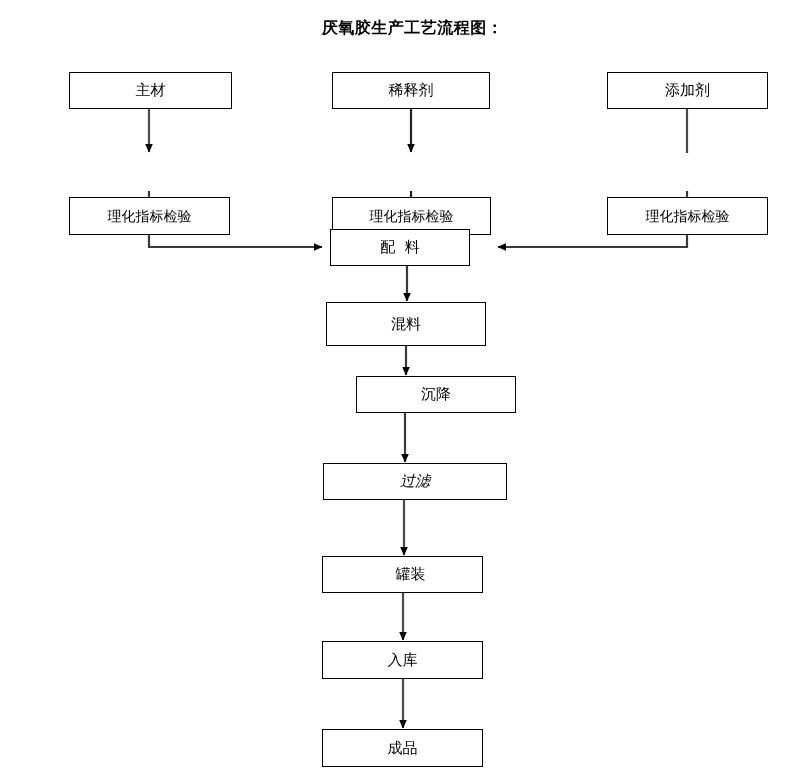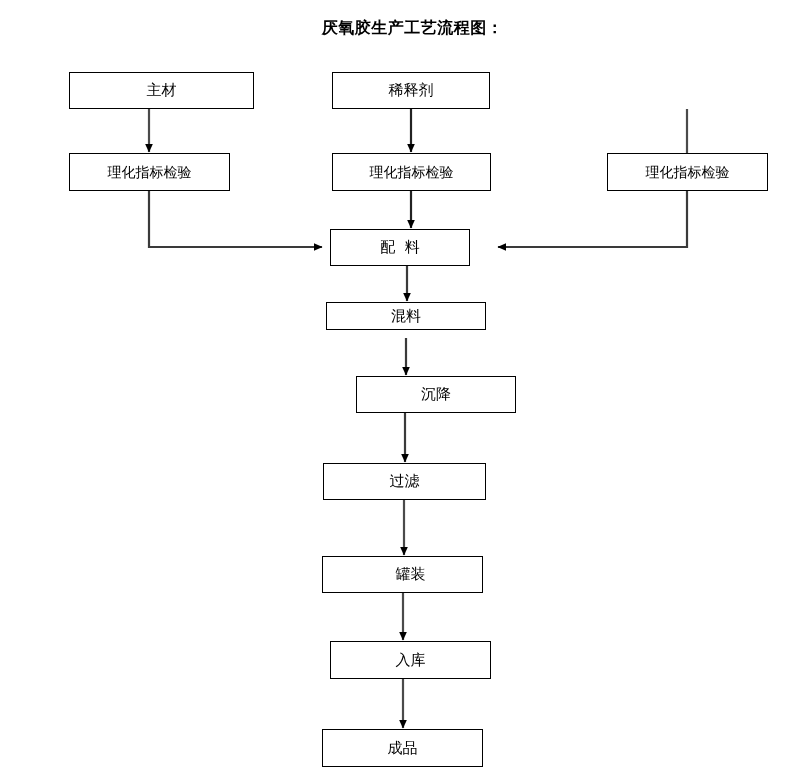--- a/index.html
+++ b/index.html
@@ -39,21 +39,21 @@
     border: 1px solid #000000;
     background: #ffffff;
     display: flex;
     align-items: center;
     justify-content: center;
     color: #000000;
     font-size: 15px;
     line-height: 1;
     white-space: pre;
   }
-  .node.small-text { font-size: 14px; }
+  .node.small-text { font-size: 14px; margin-top: 44px; }
   svg.edges {
     position: absolute;
     left: 0; top: 0;
     width: 809px;
     height: 779px;
     pointer-events: none;
   }
 </style>
 </head>
 <body>
@@ -90,38 +90,39 @@
 
     <line x1="397" y1="413" x2="397" y2="462" stroke="#3a3a3a" stroke-width="2.2" marker-end="url(#arrowhead)"></line>
 
     <line x1="396" y1="500" x2="396" y2="555" stroke="#4a4a4a" stroke-width="2.2" marker-end="url(#arrowhead)"></line>
 
     <line x1="395" y1="593" x2="395" y2="640" stroke="#4a4a4a" stroke-width="2.2" marker-end="url(#arrowhead)"></line>
 
     <line x1="395" y1="679" x2="395" y2="728" stroke="#4a4a4a" stroke-width="2.2" marker-end="url(#arrowhead)"></line>
   </svg>
 
-  <div class="node" style="left:61px;  top:72px;  width:185px; height:37px;">主材</div>
+  <div class="node" style="left:61px;  top:72px;  width:163px; height:37px;">主材</div>
 
   <div class="node" style="left:324px; top:72px;  width:158px; height:37px;">稀释剂</div>
 
+  <div class="node" style="left:599px; top:72px;  width:161px; height:37px;">添加剂</div>
 
   <div class="node small-text" style="left:61px;  top:153px; width:161px; height:38px;">理化指标检验</div>
 
   <div class="node small-text" style="left:324px; top:153px; width:159px; height:38px;">理化指标检验</div>
 
   <div class="node small-text" style="left:599px; top:153px; width:161px; height:38px;">理化指标检验</div>
 
   <div class="node" style="left:322px; top:229px; width:140px; height:37px;">配  料</div>
 
-  <div class="node" style="left:318px; top:302px; width:160px; height:28px;">混料</div>
+  <div class="node" style="left:318px; top:302px; width:160px; height:44px;">混料</div>
 
   <div class="node" style="left:318px; top:376px; width:160px; height:37px;margin-left:30px;">沉降</div>
 
-  <div class="node" style="left:315px; top:463px; width:163px; height:37px;">过滤</div>
+  <div class="node" style="left:315px; top:463px; width:184px; height:37px;font-style:italic;">过滤</div>
 
   <div class="node" style="left:314px; top:556px; width:161px; height:37px;padding-left:16px;">罐装</div>
 
-  <div class="node" style="left:314px; top:641px; width:161px; height:38px;margin-left:8px;">入库</div>
+  <div class="node" style="left:314px; top:641px; width:161px; height:38px;">入库</div>
 
   <div class="node" style="left:314px; top:729px; width:161px; height:38px;">成品</div>
 
 </div>
 
 </body></html>

